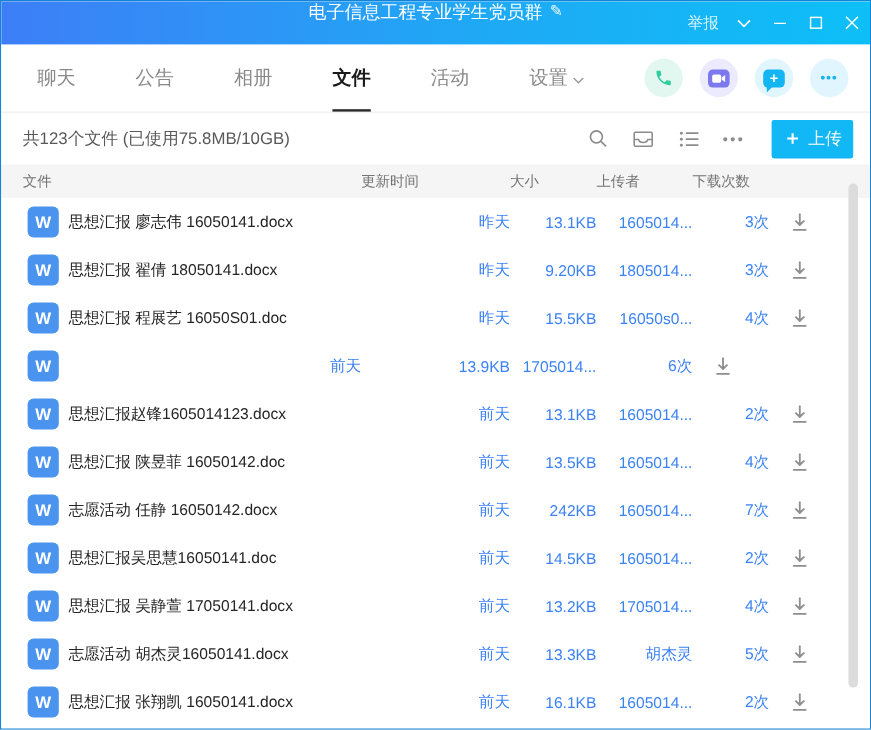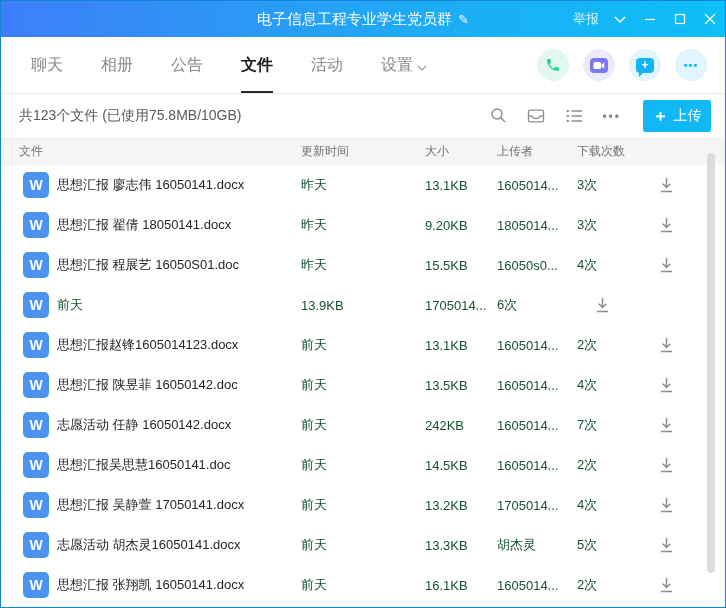--- a/index.html
+++ b/index.html
@@ -2,30 +2,30 @@
 <html><head>
 <meta charset="utf-8">
 <style>
   * { margin:0; padding:0; box-sizing:border-box; }
   html,body { width:726px; height:608px; }
   body { font-family:"Liberation Sans","DejaVu Sans",sans-serif; background:#fff; overflow:hidden; }
   .window { width:726px; height:608px; border:1px solid #1583d6; display:flex; flex-direction:column; background:#fff; position:relative; overflow:hidden; }
 
   
   .titlebar { height:36px; flex:0 0 36px; background:linear-gradient(90deg,#3d7ef7 0%,#1fa9f5 55%,#0dbff7 100%); position:relative; display:flex; align-items:center; justify-content:flex-end; color:#fff; }
-  .title-center { position:absolute; left:0; right:0; top:0; height:36px; display:flex; align-items:center; justify-content:center; gap:6px; font-size:15px; color:#fff; pointer-events:none; }
+  .title-center { position:absolute; left:0; right:0; top:0; height:36px; display:flex; justify-content:center; gap:6px; font-size:15px; color:#fff; pointer-events:none; }
   .edit-glyph { font-size:13px; opacity:.95; transform:rotate(0deg); }
   .tb-right { display:flex; align-items:center; gap:0; z-index:2; }
   .report { font-size:13px; color:rgba(255,255,255,.85); margin-right:6px; }
   .tb-btn { width:30px; height:36px; display:flex; align-items:center; justify-content:center; cursor:pointer; }
   .tb-btn svg { display:block; }
 
   
   .tabbar { height:57px; flex:0 0 57px; display:flex; align-items:center; border-bottom:1px solid #ebebeb; padding:0 18px 0 30px; background:#fff; }
-  .tabs { display:flex; align-items:stretch; gap:38px; height:100%;text-align:center; }
+  .tabs { display:flex; align-items:stretch; gap:50px; height:100%;text-align:center; }
   .tab { display:flex; align-items:center; gap:4px; font-size:16px; color:#8a8a8a; cursor:pointer; height:100%; border-bottom:2px solid transparent; padding-top:2px; }
   .tab.active { color:#1a1a1a; font-weight:bold; border-bottom:2px solid #2a2a2a; }
   .tab .chev { margin-top:2px; }
   .actions { margin-left:auto; display:flex; align-items:center; gap:14px; }
   .circle-btn { width:32px; height:32px; border-radius:50%; display:flex; align-items:center; justify-content:center; cursor:pointer; }
   .cb-phone { background:#e1f7ef; }
   .cb-video { background:#ecebfd; }
   .cb-chat { background:#e0f5fd; }
   .cb-more { background:#e0f5fd; color:#13b5f2; font-size:11px; letter-spacing:1px; font-weight:bold; }
   .mini-sq { width:18px; height:15px; border-radius:4px; display:flex; align-items:center; justify-content:center; }
@@ -41,21 +41,21 @@
   .tool-more { color:#8c8c8c; font-size:12px; letter-spacing:2px; font-weight:bold; cursor:pointer; }
   .upload-btn { margin-left:4px; width:68px; height:32px; background:#12b7f5; color:#fff; border:none; border-radius:2px; font-size:14px; display:flex; align-items:center; justify-content:center; gap:5px; cursor:pointer; font-family:inherit; }
   .upload-plus { font-size:16px; font-weight:bold; line-height:1; }
 
   
   .thead { height:28px; flex:0 0 28px; background:#f5f5f5; display:grid; grid-template-columns:282px 124px 72px 80px 100px 1fr; align-items:center; padding-left:18px; font-size:12px; color:#737373; }
   .tbody { flex:1 1 auto; overflow:hidden; background:#fff; }
   .row { height:40px; display:grid; grid-template-columns:34px 244px 124px 72px 80px 64px 1fr; align-items:center; padding-left:22px; cursor:default; }
   .doc-icon { width:26px; height:26px; border-radius:5px; background:#4a94f0; color:#fff; display:flex; align-items:center; justify-content:center; font-size:14px; font-weight:bold; }
   .cell.name { font-size:13px; color:#262626; white-space:nowrap; overflow:hidden; text-overflow:ellipsis; padding-right:10px; }
-  .cell.meta { font-size:13px; color:#14532d; white-space:nowrap; overflow:hidden; }
+  .cell.meta { font-size:13px; color:#3b82f6; white-space:nowrap; overflow:hidden;text-align:right; }
   .dl-btn { width:30px; height:30px; display:flex; align-items:center; justify-content:center; cursor:pointer; margin-left:10px; }
 
   
   .scroll-thumb { position:absolute; right:10px; top:152px; width:8px; height:420px; border-radius:4px; background:#dcdcdc; }
 </style>
 </head>
 <body>
 
 <div class="window">
 
@@ -88,24 +88,24 @@
       </span>
     </div>
   </div>
 
   <div class="tabbar">
     <div class="tabs">
       <span class="tab">
           <span>聊天</span>
         </span>
       <span class="tab">
+          <span>公告</span>
+        </span>
+      <span class="tab">
           <span>相册</span>
-        </span>
-      <span class="tab">
-          <span>公告</span>
         </span>
       <span class="tab active">
           <span>文件</span>
         </span>
       <span class="tab">
           <span>活动</span>
         </span>
       <span class="tab">
         <span>设置</span>
         <span class="chev">

